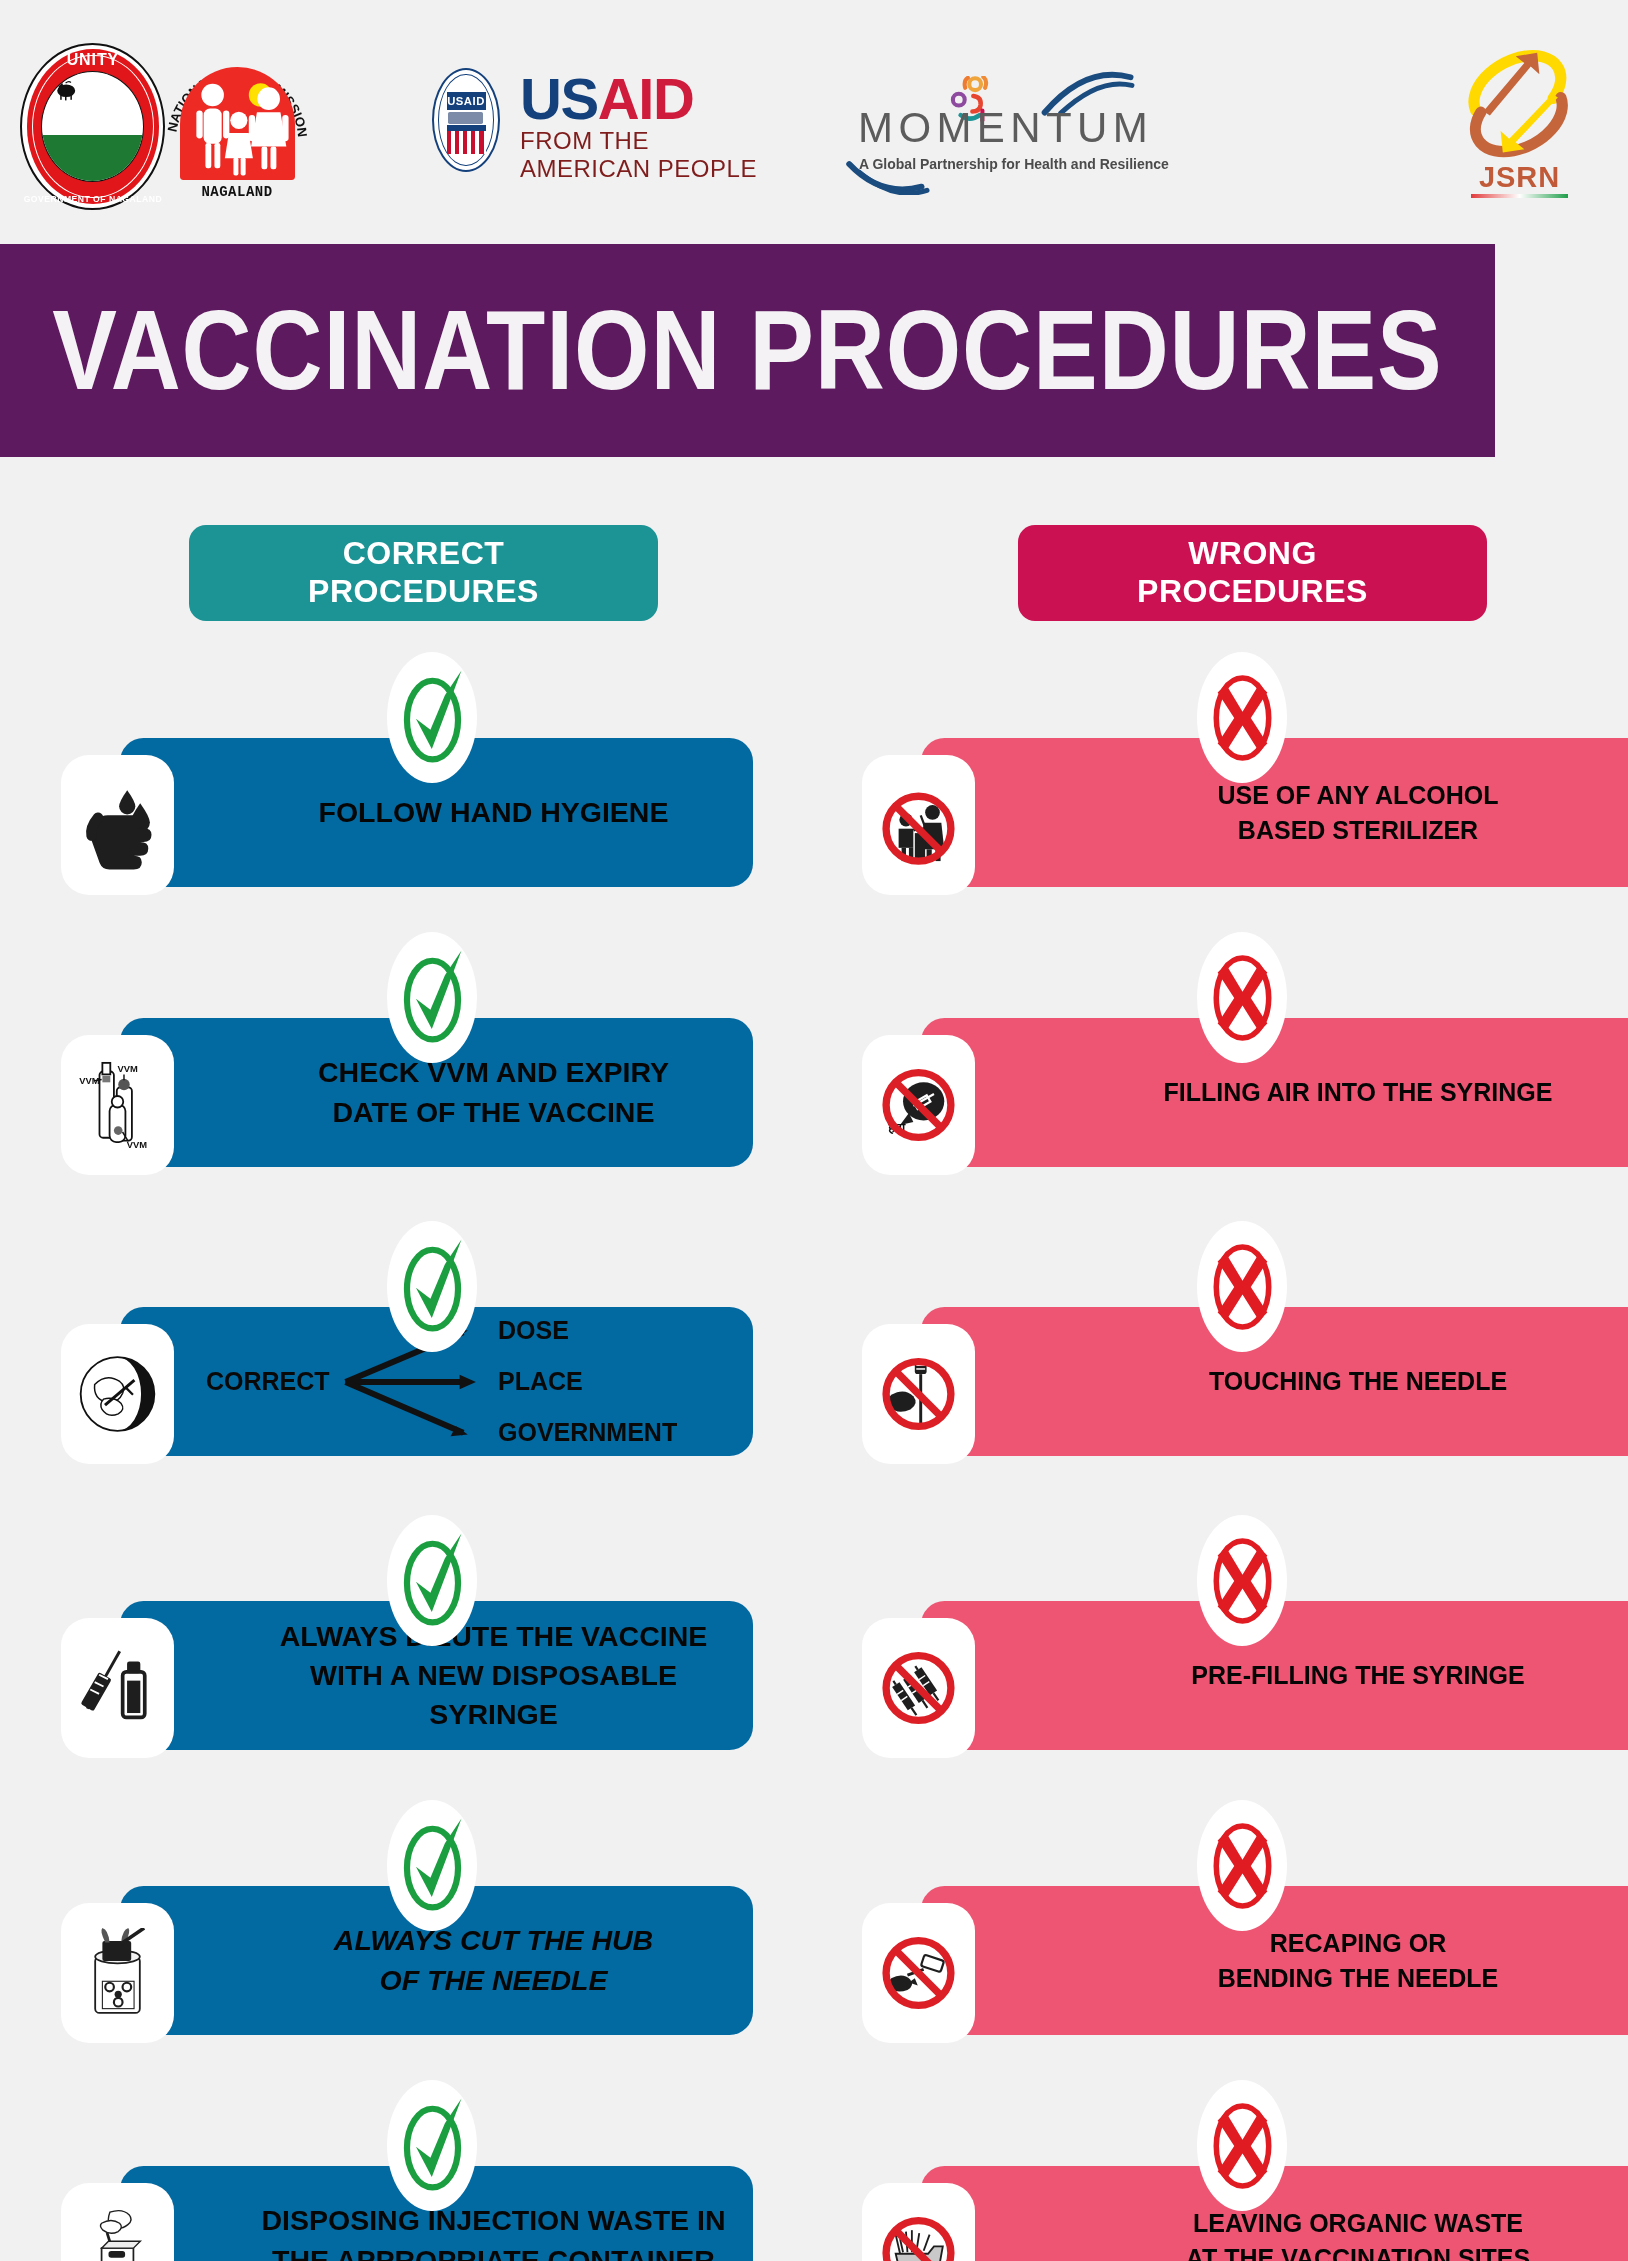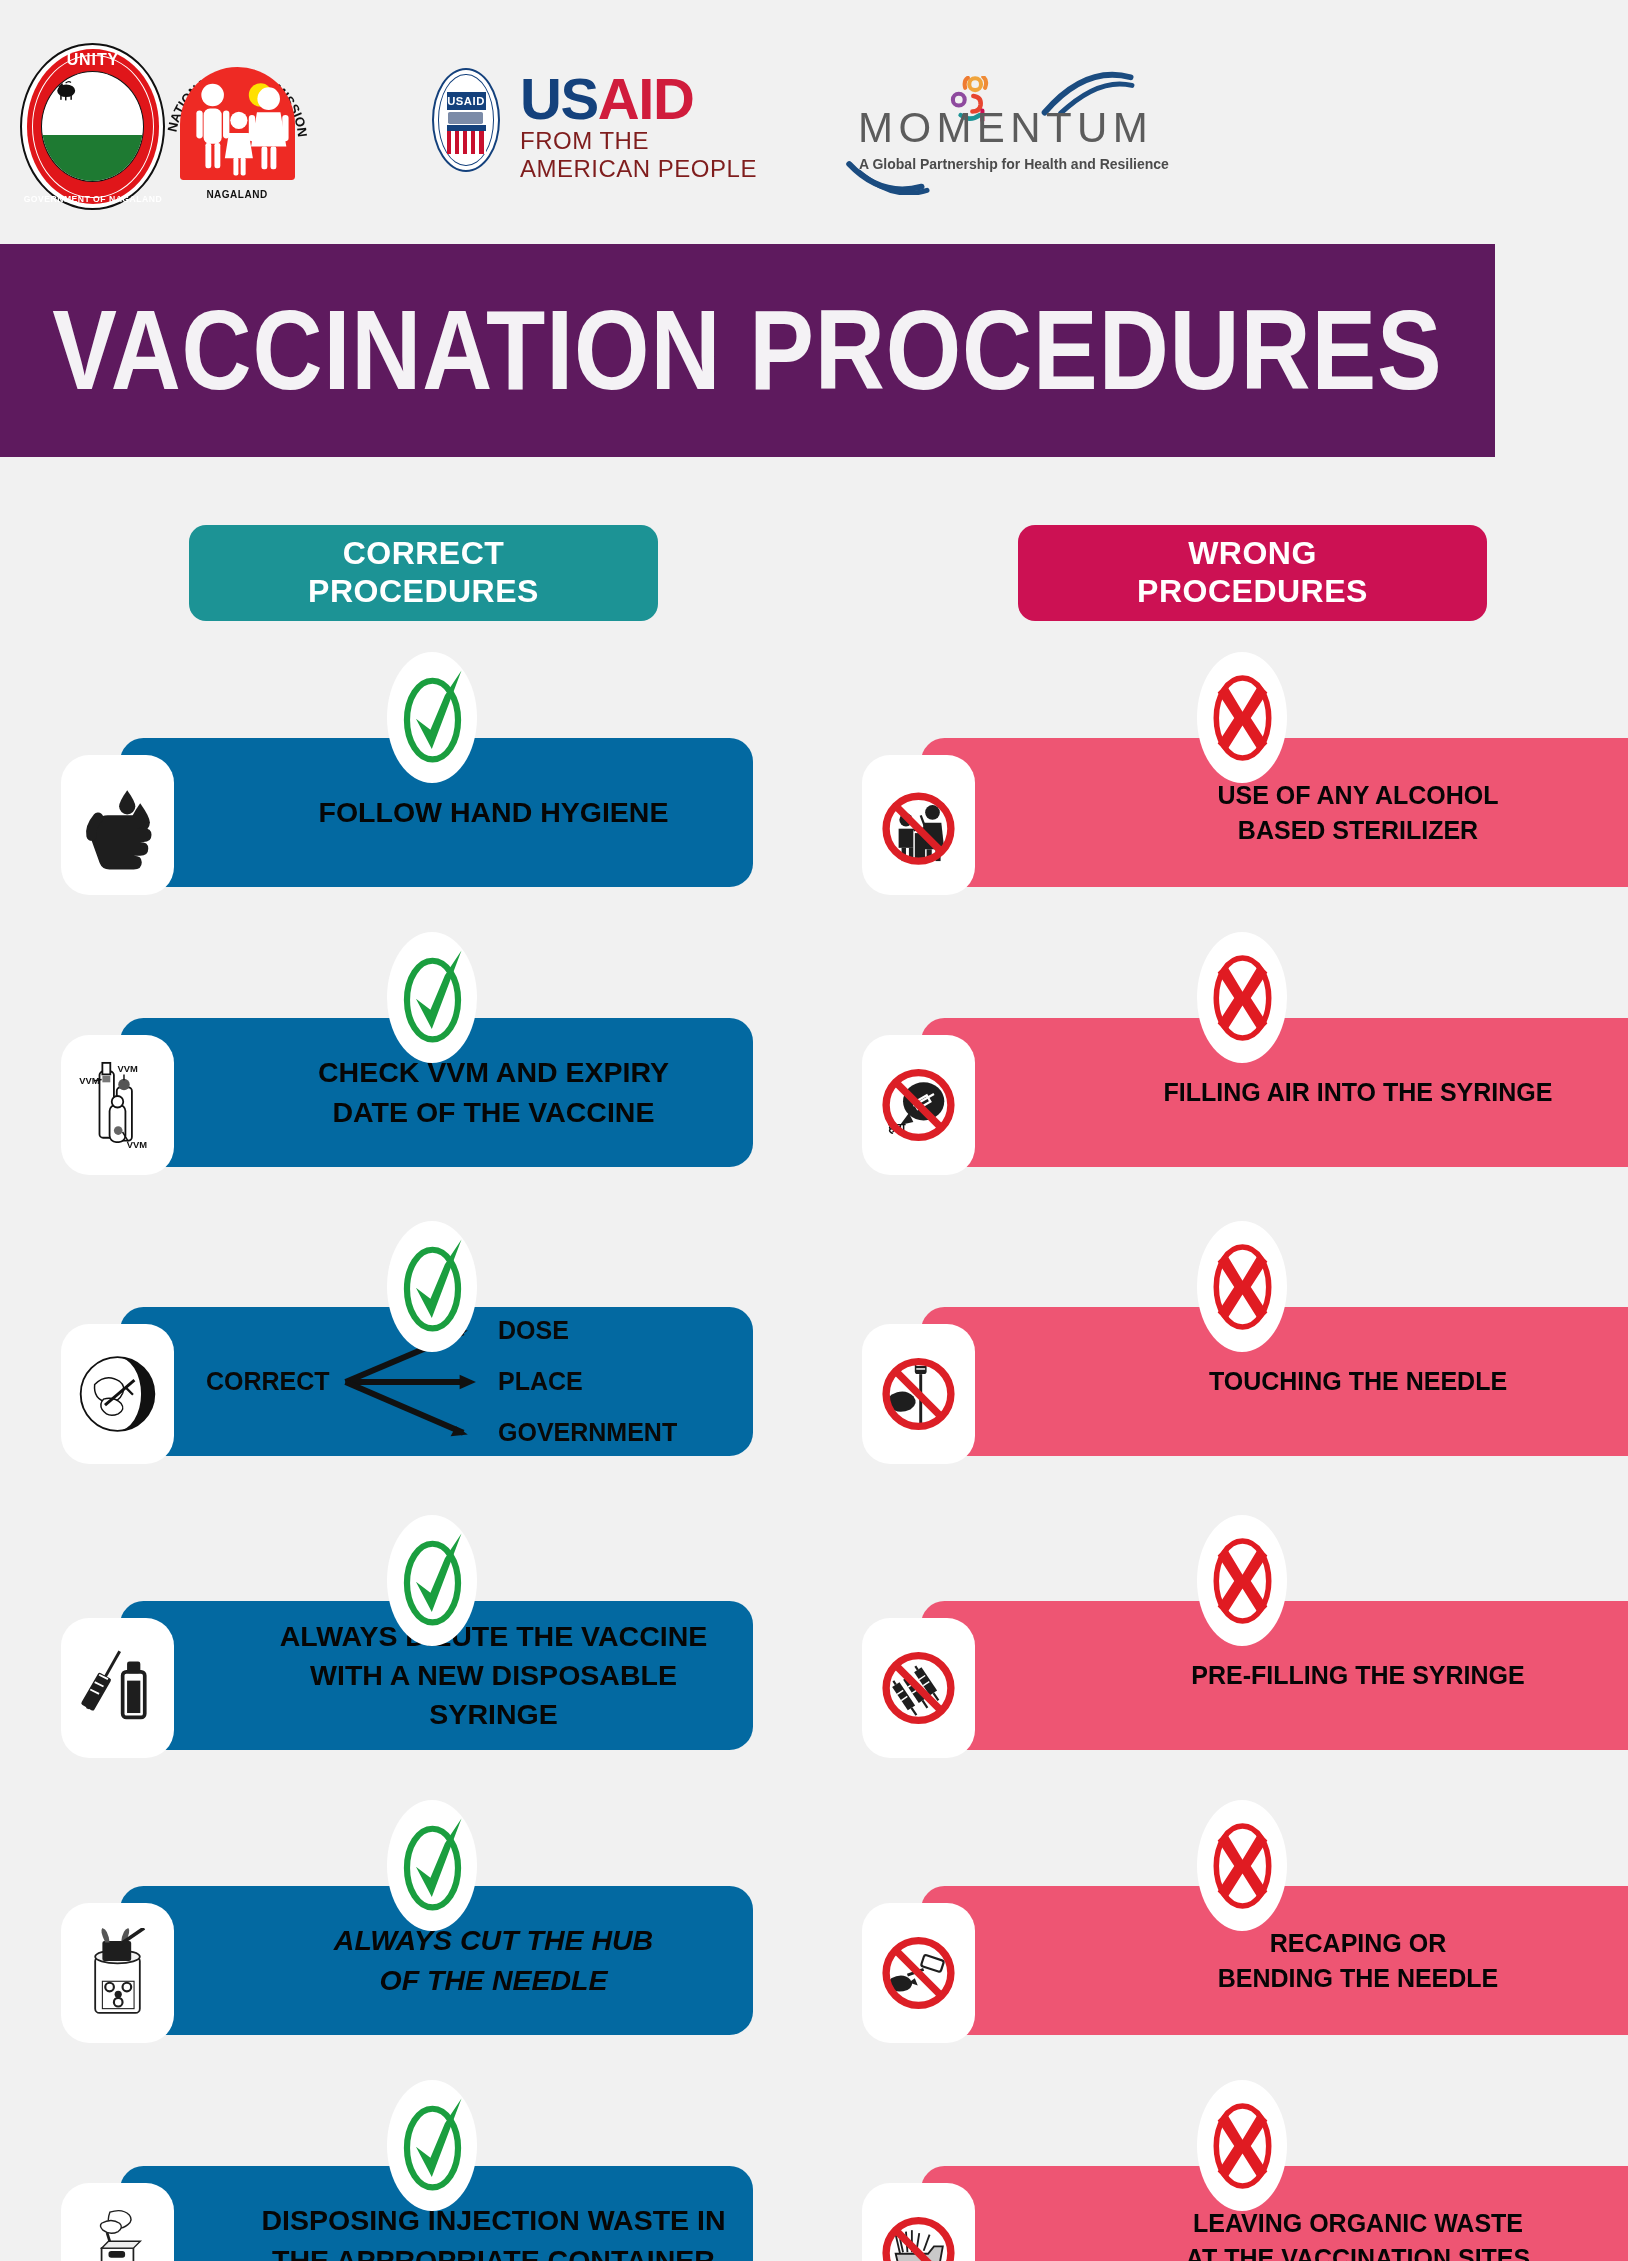--- a/index.html
+++ b/index.html
@@ -50,21 +50,21 @@
   .nhm{position:absolute;left:167px;top:45px;width:140px;height:167px;}
   .nhm .dome{
     position:absolute;left:12.7px;top:22px;width:115px;height:113px;
     background:#ee2a24;border-radius:60px 60px 3.6px 3.6px;
   }
   .nhm .nhm-arc{
     position:absolute;left:0;top:0;width:140px;height:145px;
   }
   .nhm .nag{
     position:absolute;left:0;right:0;bottom:11.8px;text-align:center;
-    font-size:10px;font-weight:bold;color:#111;letter-spacing:0.5px;
+    font-size:14px;font-weight:bold;color:#111;letter-spacing:0.5px;font-family:Liberation Mono, monospace;
   }
 
   
   .usaid{position:absolute;left:432px;top:68px;width:344px;height:109px;}
   .usaid .seal{position:absolute;left:0;top:0;width:68px;height:104px;}
   .usaid .seal .ov{
     position:absolute;inset:0;border-radius:50%;
     border:2.3px solid #14417c;background:#fff;
   }
   .usaid .seal .ov2{
@@ -292,20 +292,30 @@
       <path d="M84 26 q6 -16 -4 -24" stroke="#ef8b36" stroke-width="9" fill="none" stroke-linecap="round"></path>
       <circle cx="26" cy="52" r="13" fill="none" stroke="#8e4a9e" stroke-width="9"></circle>
       <path d="M58 44 q18 2 16 20 q-2 14 -18 14" stroke="#e7452f" stroke-width="10" fill="none" stroke-linecap="round"></path>
       <path d="M30 86 q20 16 42 0" stroke="#1c9395" stroke-width="10" fill="none" stroke-linecap="round"></path>
       <path d="M78 76 v22" stroke="#cc1153" stroke-width="9" stroke-linecap="round"></path>
     </svg>
     <div class="mtext">MOMENTUM</div>
     <div class="msub">A Global Partnership for Health and Resilience</div>
   </div>
 
+  <div class="jsrn">
+    <svg viewBox="0 0 330 270" style="position:absolute;left:3.6px;top:0;width:142px;height:118px;">
+      <path d="M62 150 a108 70 -28 1 1 180 -28" stroke="#ffd900" stroke-width="26" fill="none" stroke-linecap="round"></path>
+      <path d="M260 120 a108 70 -28 1 1 -186 34" stroke="#c4653c" stroke-width="26" fill="none" stroke-linecap="round"></path>
+      <path d="M95 162 L190 48 l20 18 l-5 -50 l-50 8 l20 16 l-95 112z" fill="#c4653c"></path>
+      <path d="M240 112 L140 216 l-20 -18 l5 50 l50 -8 l-20 -16 l98 -104z" fill="#ffd900"></path>
+    </svg>
+    <div class="jtext">JSRN</div>
+    <div class="jbar"></div>
+  </div>
 </div>
 
 <div class="title-band">
   <div class="title">VACCINATION PROCEDURES</div>
 </div>
 
 <div class="col-head correct">
   <span>CORRECT</span>
   <span>PROCEDURES</span>
 </div>

